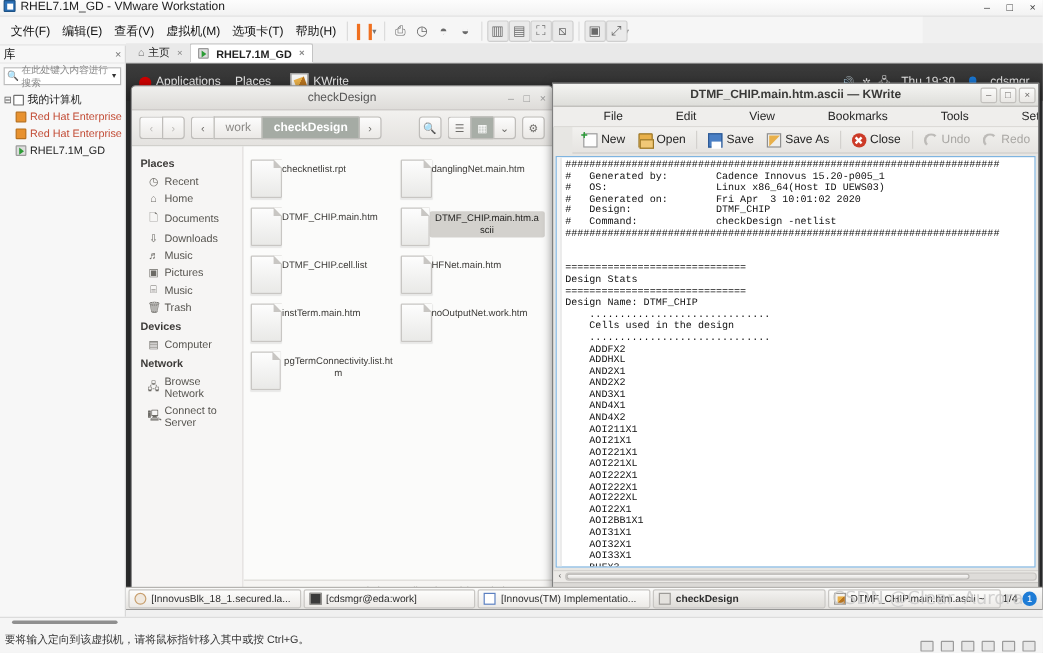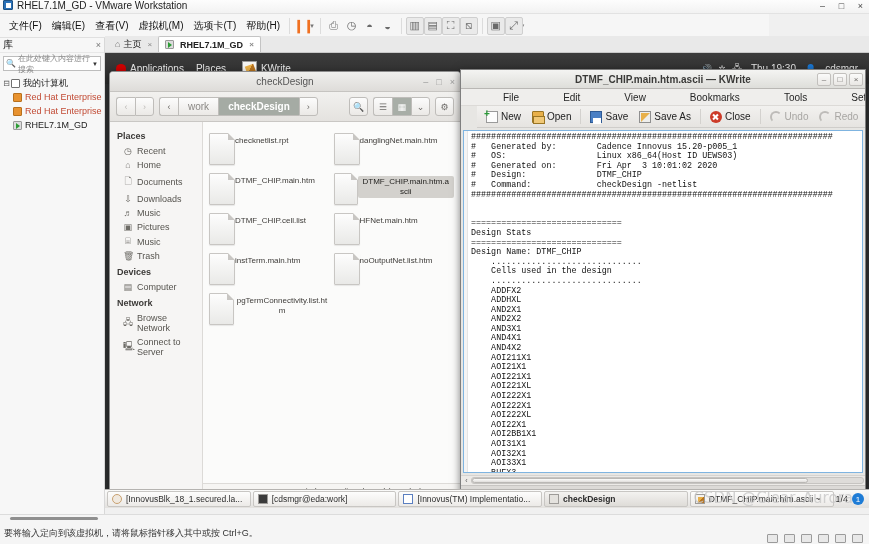--- a/index.html
+++ b/index.html
@@ -528,21 +528,21 @@
             <div class="n-file">
                 <div class="n-fico"></div>
                 <div class="n-fname">HFNet.main.htm</div>
               </div>
             <div class="n-file">
                 <div class="n-fico"></div>
                 <div class="n-fname">instTerm.main.htm</div>
               </div>
             <div class="n-file">
                 <div class="n-fico"></div>
-                <div class="n-fname">noOutputNet.list.htm</div>
+                <div class="n-fname">noOutputNet.work.htm</div>
               </div>
             <div class="n-file">
                 <div class="n-fico"></div>
                 <div class="n-fname">pgTermConnectivity.list.htm</div>
               </div>
           </div>
           <div class="n-status">"DTMF_CHIP.main.htm.ascii" selected (20.6 kB)</div>
         </div>
       </div>
     </div>

